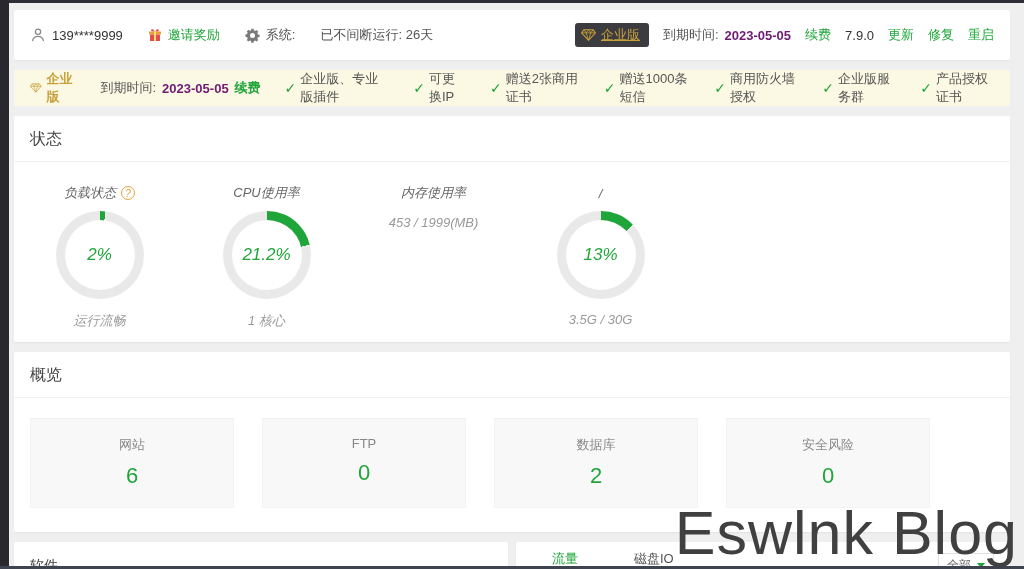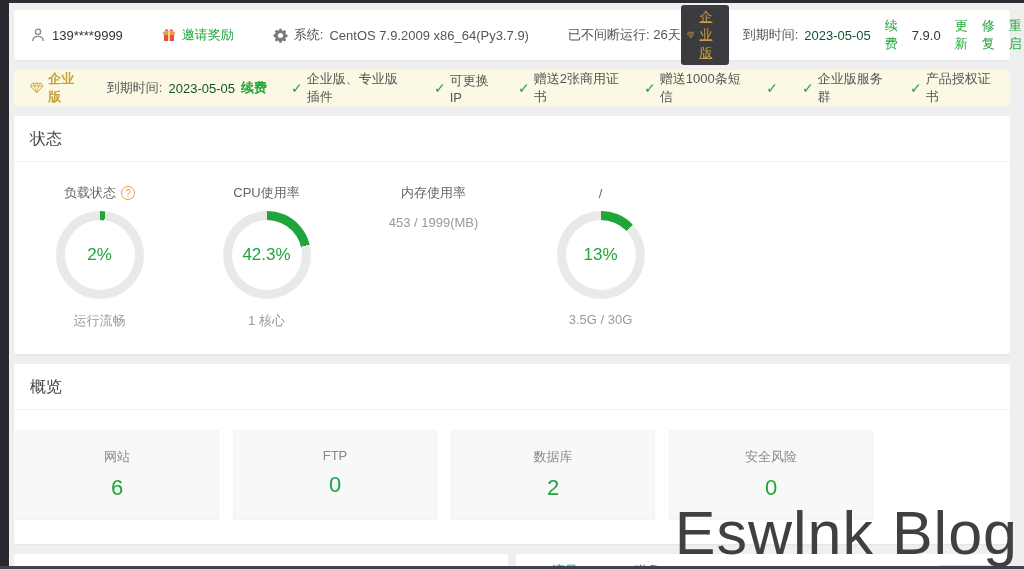--- a/index.html
+++ b/index.html
@@ -12,49 +12,49 @@
   .frame-left { position:absolute; top:0; left:0; width:9px; height:569px; background:#28282e; z-index:50; }
   .frame-bottom { position:absolute; bottom:0; left:0; width:1024px; height:3px; background:#3f4450; z-index:50; }
 
   .page { position:absolute; left:14px; top:10px; width:996px; }
 
   .card { background:#fff; box-shadow:0 1px 2px rgba(0,0,0,0.05); border-radius:2px; }
 
   
   .navbar { height:50px; display:flex; align-items:center; padding:0 16px; }
   .nav-item { display:flex; align-items:center; gap:6px; white-space:nowrap; }
-  .nav-left { display:flex; align-items:center; gap:39px; }
+  .nav-left { display:flex; align-items:center; gap:25px; }
   .nav-right { margin-left:auto; display:flex; align-items:center; gap:14px; }
   .green-link { color:#20a53a; cursor:pointer; text-decoration:none; }
   .muted { color:#555; }
   .dark { color:#333; }
   .edition-badge { background:#3b3b40; border-radius:3px; padding:3px 9px 3px 6px; display:flex; align-items:center; gap:5px; cursor:pointer; }
   .edition-badge span { color:#c9a13b; text-decoration:underline; font-size:13px; }
-  .expire-date { color:#14532d; font-weight:normal; }
+  .expire-date { color:#701a75; font-weight:bold; }
 
   
   .banner { margin-top:10px; height:36px; background:#fbf8e3; display:flex; align-items:center; padding:0 16px; gap:24px; border-radius:2px; }
   .banner .edition { color:#c9a13b; font-weight:bold; display:flex; align-items:center; gap:5px; }
   .feature { display:flex; align-items:center; gap:4px; color:#555; }
   .check { color:#20a53a; font-weight:bold; font-size:14px; }
 
   
   .section { margin-top:10px; }
   .section-header { padding:13px 16px 11px; font-size:16px; color:#444; border-bottom:1px solid #f0f0f0; }
-  .gauges { display:flex; padding:22px 0 24px 2px; }
+  .gauges { display:flex; padding:22px 0 12px 2px;font-style:italic; }
   .gauge { width:167px; display:flex; flex-direction:column; align-items:center; }
   .gauge-label { color:#666; display:flex; align-items:center; gap:5px; height:18px; }
   .help-circle { width:14px; height:14px; border:1px solid #e6a23c; border-radius:50%; color:#e6a23c; font-size:10px; line-height:13px; text-align:center; cursor:pointer; }
   .ring { width:88px; height:88px; border-radius:50%; margin-top:9px; position:relative; background:#e9e9e9; }
   .ring-inner { position:absolute; inset:9px; background:#fff; border-radius:50%; display:flex; align-items:center; justify-content:center; }
   .pct { color:#20a53a; font-size:17px; }
   .gauge-caption { margin-top:13px; color:#999; }
 
   
-  .ov-cards { display:flex; gap:14px; padding:20px 1px 24px; }
+  .ov-cards { display:flex; gap:28px; padding:20px 16px 24px; }
   .ov-card { width:204px; height:90px; background:#f8f8f8; border:1px solid #f3f3f3; text-align:center; padding-top:17px; cursor:pointer; }
   .ov-label { color:#888; }
   .ov-value { margin-top:9px; color:#20a53a; font-size:22px; }
 
   
   .bottom-row { display:flex; gap:8px; margin-top:10px; }
   .bottom-card { flex:1; height:80px; }
   .soft-header { padding:15px 16px; font-size:14px; color:#444; }
   .tab-row { display:flex; align-items:flex-end; padding:10px 16px 0 36px; height:36px; }
   .tab { color:#555; font-size:13px; padding-bottom:8px; margin-right:56px; cursor:pointer; border-bottom:2px solid transparent; }
@@ -90,21 +90,20 @@
             <rect x="2" y="6.5" width="10" height="6.5" rx="0.5" fill="#e34d4d"></rect>
             <rect x="6" y="3.5" width="2" height="9.5" fill="#f7e06e"></rect>
           </svg>
         <span class="green-link">邀请奖励</span>
       </div>
       <div class="nav-item">
         <svg width="15" height="15" viewBox="0 0 16 16">
             <path fill="#7a7a7a" fill-rule="evenodd" d="M6.8.8h2.4l.3 1.8c.5.1 1 .3 1.4.6l1.5-1 1.7 1.7-1 1.5c.3.4.5.9.6 1.4l1.8.3v2.4l-1.8.3c-.1.5-.3 1-.6 1.4l1 1.5-1.7 1.7-1.5-1c-.4.3-.9.5-1.4.6l-.3 1.8H6.8l-.3-1.8c-.5-.1-1-.3-1.4-.6l-1.5 1-1.7-1.7 1-1.5c-.3-.4-.5-.9-.6-1.4L.5 9.2V6.8l1.8-.3c.1-.5.3-1 .6-1.4l-1-1.5L3.6 1.9l1.5 1c.4-.3.9-.5 1.4-.6zM8 5.3A2.7 2.7 0 1 0 8 10.7 2.7 2.7 0 1 0 8 5.3z"></path>
           </svg>
         <span class="muted">系统:</span>
-        <span class="muted">CentOS 7.9.2009 x86_64(Py3.7.9)</span>
       </div>
       <div class="nav-item">
         <span class="muted">已不间断运行: 26天</span>
       </div>
     </div>
     <div class="nav-right">
       <div class="edition-badge">
         <svg width="15" height="12" viewBox="0 0 16 13">
             <path d="M3 .7h10l2.5 3.5L8 12.3.5 4.2z" fill="none" stroke="#c9a13b" stroke-width="1.1"></path>
             <path d="M.5 4.2h15M3 .7l2.5 3.5L8 .7l2.5 3.5L13 .7M8 12.3 5.5 4.2M8 12.3l2.5-8.1" stroke="#c9a13b" stroke-width=".9" fill="none"></path>
@@ -147,20 +146,21 @@
     <div class="feature">
         <span class="check">✓</span>
         <span>赠送2张商用证书</span>
       </div>
     <div class="feature">
         <span class="check">✓</span>
         <span>赠送1000条短信</span>
       </div>
     <div class="feature">
         <span class="check">✓</span>
+        <span>商用防火墙授权</span>
       </div>
     <div class="feature">
         <span class="check">✓</span>
         <span>企业版服务群</span>
       </div>
     <div class="feature">
         <span class="check">✓</span>
         <span>产品授权证书</span>
       </div>
   </div>
@@ -179,21 +179,21 @@
             </div>
           </div>
         <div class="gauge-caption">运行流畅</div>
       </div>
       <div class="gauge">
         <div class="gauge-label">
             <span>CPU使用率</span>
           </div>
         <div class="ring" style="background: conic-gradient(rgb(32, 165, 58) 21.2%, rgb(233, 233, 233) 0deg);">
             <div class="ring-inner">
-              <span class="pct">42.3%</span>
+              <span class="pct">21.2%</span>
             </div>
           </div>
         <div class="gauge-caption">1 核心</div>
       </div>
       <div class="gauge">
         <div class="gauge-label">
             <span>内存使用率</span>
           </div>
         <div class="gauge-caption">453 / 1999(MB)</div>
       </div>

